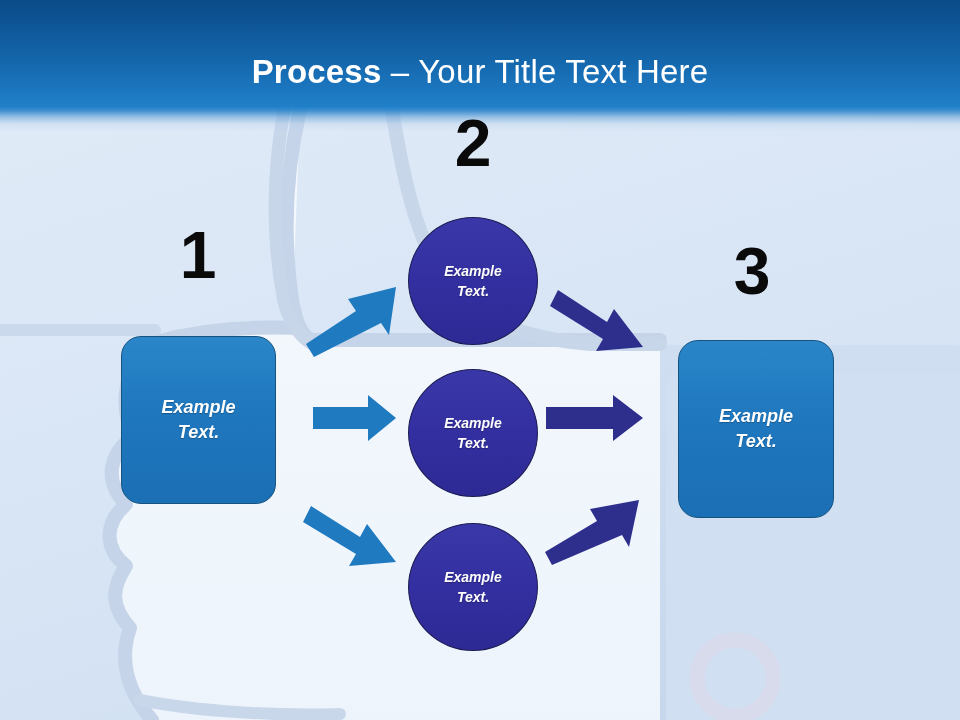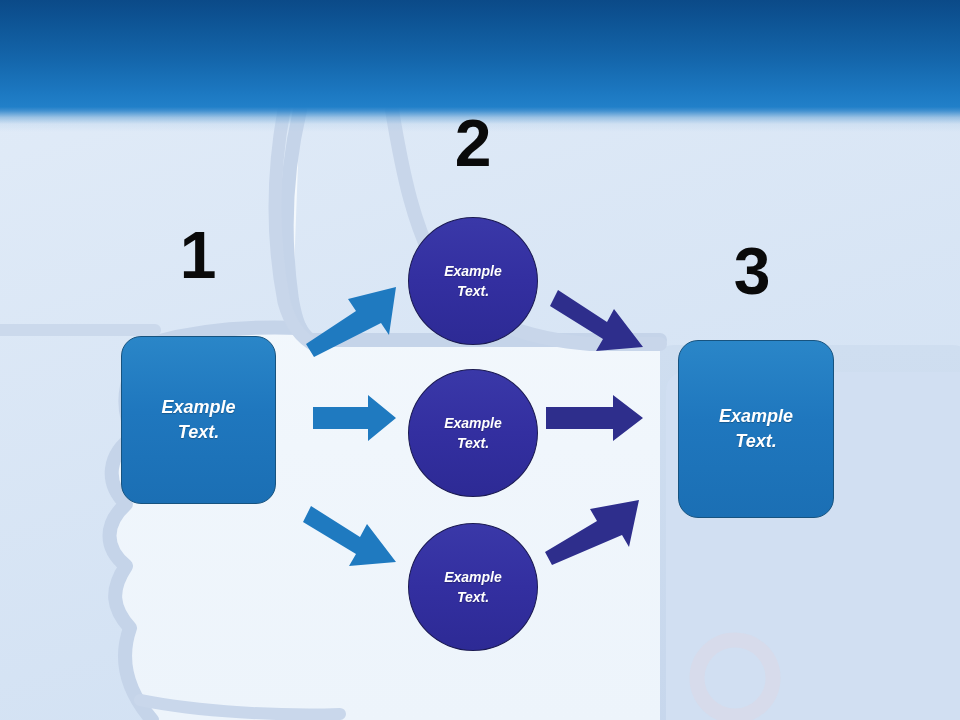--- a/index.html
+++ b/index.html
@@ -203,20 +203,23 @@
     </g>
 
     <g>
       <path d="M 0 330 L 155 330" fill="none" stroke="#cbd9ec" stroke-width="12" stroke-linecap="round"></path>
     </g>
 
     <path d="M 140 700 C 200 712, 280 716, 340 714" fill="none" stroke="#c9d7eb" stroke-width="12" stroke-linecap="round"></path>
   </svg>
 
   <div class="header"></div>
+  <div class="title">
+    <span class="strong">Process</span><span class="light"> – Your Title Text Here</span>
+  </div>
 
   <div class="step-num" id="num1">1</div>
   <div class="step-num" id="num2">2</div>
   <div class="step-num" id="num3">3</div>
 
   <svg class="arrows" viewBox="0 0 960 720" aria-hidden="true">
 
     <g>
       <polygon fill="#1f7ac0" points="306,344 356,311 348,299 396,287 389,335 381,323 314,357"></polygon>
     </g>

